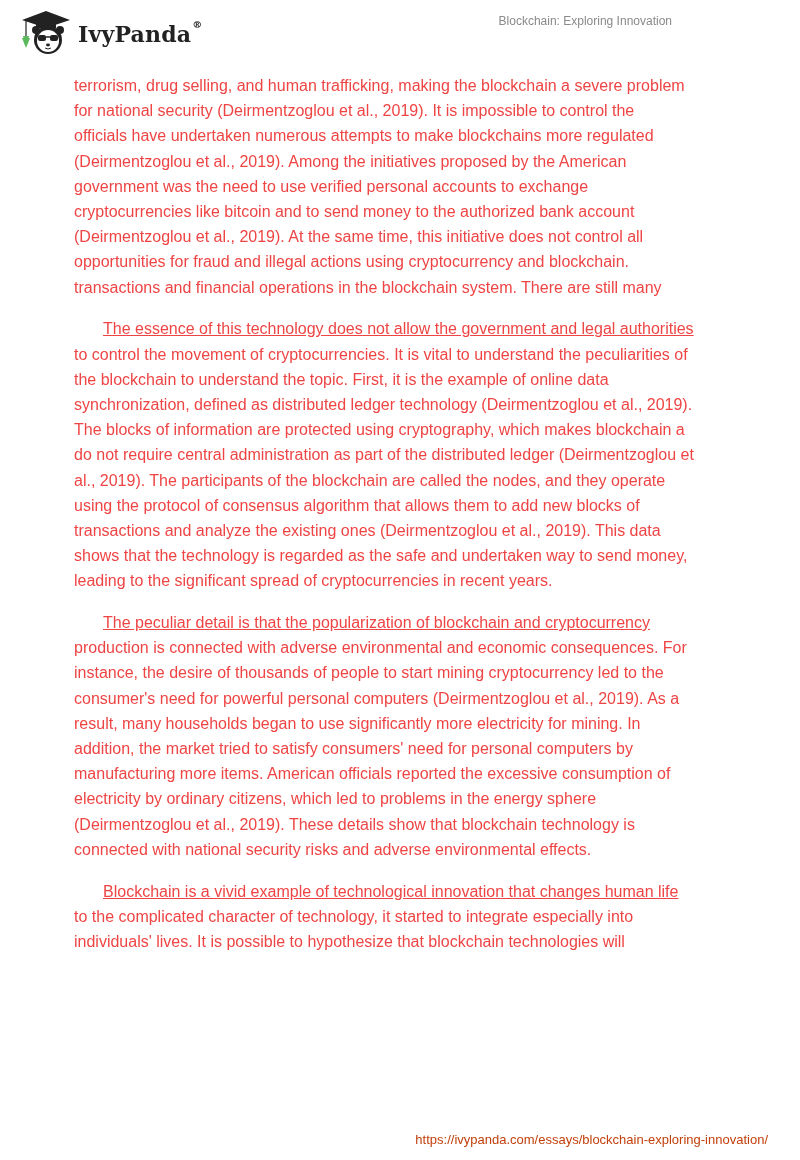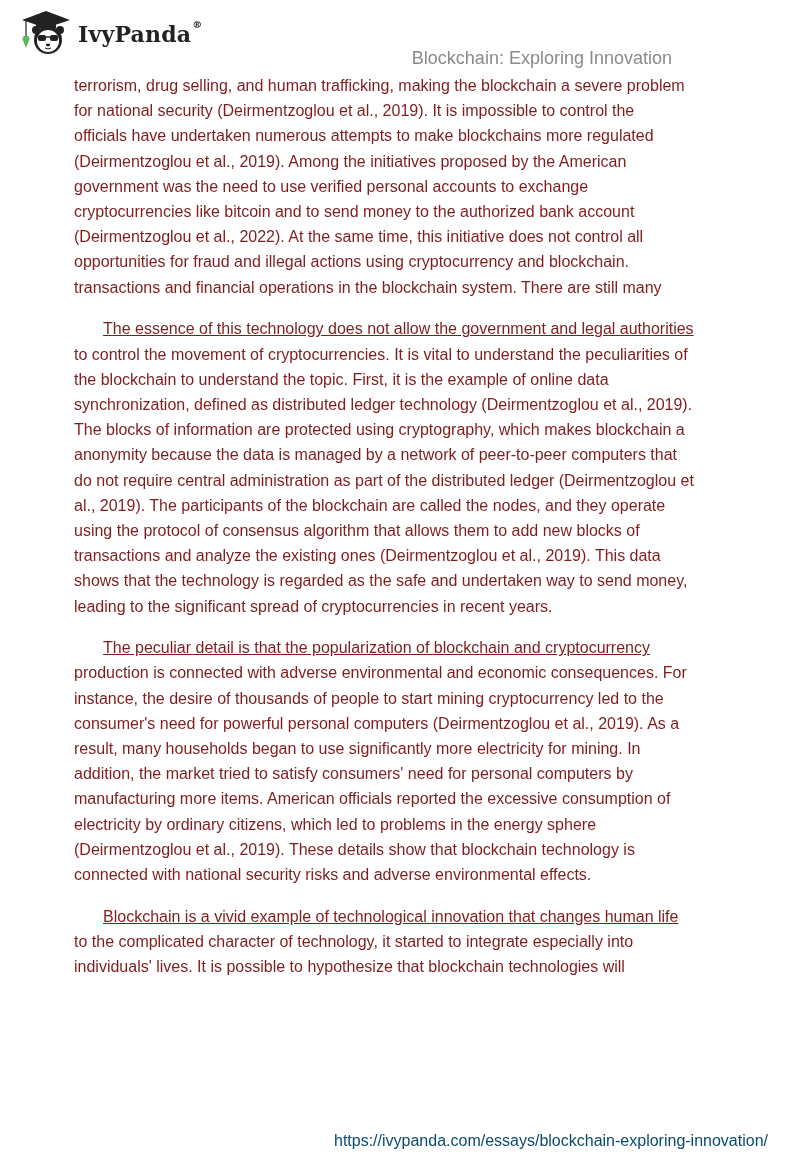--- a/index.html
+++ b/index.html
@@ -45,50 +45,49 @@
       font-size: 10px;
       vertical-align: top;
       position: relative;
       top: -2px;
       margin-left: 1px;
     }
     .doc-title {
       position: absolute;
       right: 32px;
       top: 14px;
-      font-size: 18px;
+      font-size: 12px;
       color: #8a8a8a;
-      margin-top: 34px;
     }
     .content {
       position: absolute;
       left: 74px;
       top: 73px;
       width: 680px;
       font-size: 16px;
       line-height: 25.2px;
-      color: #7f1d1d;
+      color: #ef4444;
     }
     .para {
       margin: 0 0 16.5px 0;
     }
     .line {
       display: block;
       white-space: nowrap;
     }
     .indent {
       padding-left: 29px;
       text-decoration: underline;
     }
     .footer-url {
       position: absolute;
       right: 32px;
       top: 1132px;
-      font-size: 16px;
-      color: #0c4a6e;
+      font-size: 13px;
+      color: #c2410c;
     }
   </style>
 </head>
 <body>
 
 <div class="header">
   <div class="logo">
     <svg class="logo-icon" viewBox="0 0 56 48">
 
       <polygon points="4,12 28,3 52,12 28,20" fill="#222"></polygon>
@@ -117,31 +116,30 @@
 </div>
 
 <div class="content" id="essay-body">
     <p class="para">
       <span class="line">terrorism, drug selling, and human trafficking, making the blockchain a severe problem</span>
       <span class="line">for national security (Deirmentzoglou et al., 2019). It is impossible to control the</span>
       <span class="line">officials have undertaken numerous attempts to make blockchains more regulated</span>
       <span class="line">(Deirmentzoglou et al., 2019). Among the initiatives proposed by the American</span>
       <span class="line">government was the need to use verified personal accounts to exchange</span>
       <span class="line">cryptocurrencies like bitcoin and to send money to the authorized bank account</span>
-      <span class="line">(Deirmentzoglou et al., 2022). At the same time, this initiative does not control all</span>
+      <span class="line">(Deirmentzoglou et al., 2019). At the same time, this initiative does not control all</span>
       <span class="line">opportunities for fraud and illegal actions using cryptocurrency and blockchain.</span>
       <span class="line">transactions and financial operations in the blockchain system. There are still many</span>
     </p>
     <p class="para">
       <span class="line indent">The essence of this technology does not allow the government and legal authorities</span>
       <span class="line">to control the movement of cryptocurrencies. It is vital to understand the peculiarities of</span>
       <span class="line">the blockchain to understand the topic. First, it is the example of online data</span>
       <span class="line">synchronization, defined as distributed ledger technology (Deirmentzoglou et al., 2019).</span>
       <span class="line">The blocks of information are protected using cryptography, which makes blockchain a</span>
-      <span class="line">anonymity because the data is managed by a network of peer-to-peer computers that</span>
       <span class="line">do not require central administration as part of the distributed ledger (Deirmentzoglou et</span>
       <span class="line">al., 2019). The participants of the blockchain are called the nodes, and they operate</span>
       <span class="line">using the protocol of consensus algorithm that allows them to add new blocks of</span>
       <span class="line">transactions and analyze the existing ones (Deirmentzoglou et al., 2019). This data</span>
       <span class="line">shows that the technology is regarded as the safe and undertaken way to send money,</span>
       <span class="line">leading to the significant spread of cryptocurrencies in recent years.</span>
     </p>
     <p class="para">
       <span class="line indent">The peculiar detail is that the popularization of blockchain and cryptocurrency</span>
       <span class="line">production is connected with adverse environmental and economic consequences. For</span>

